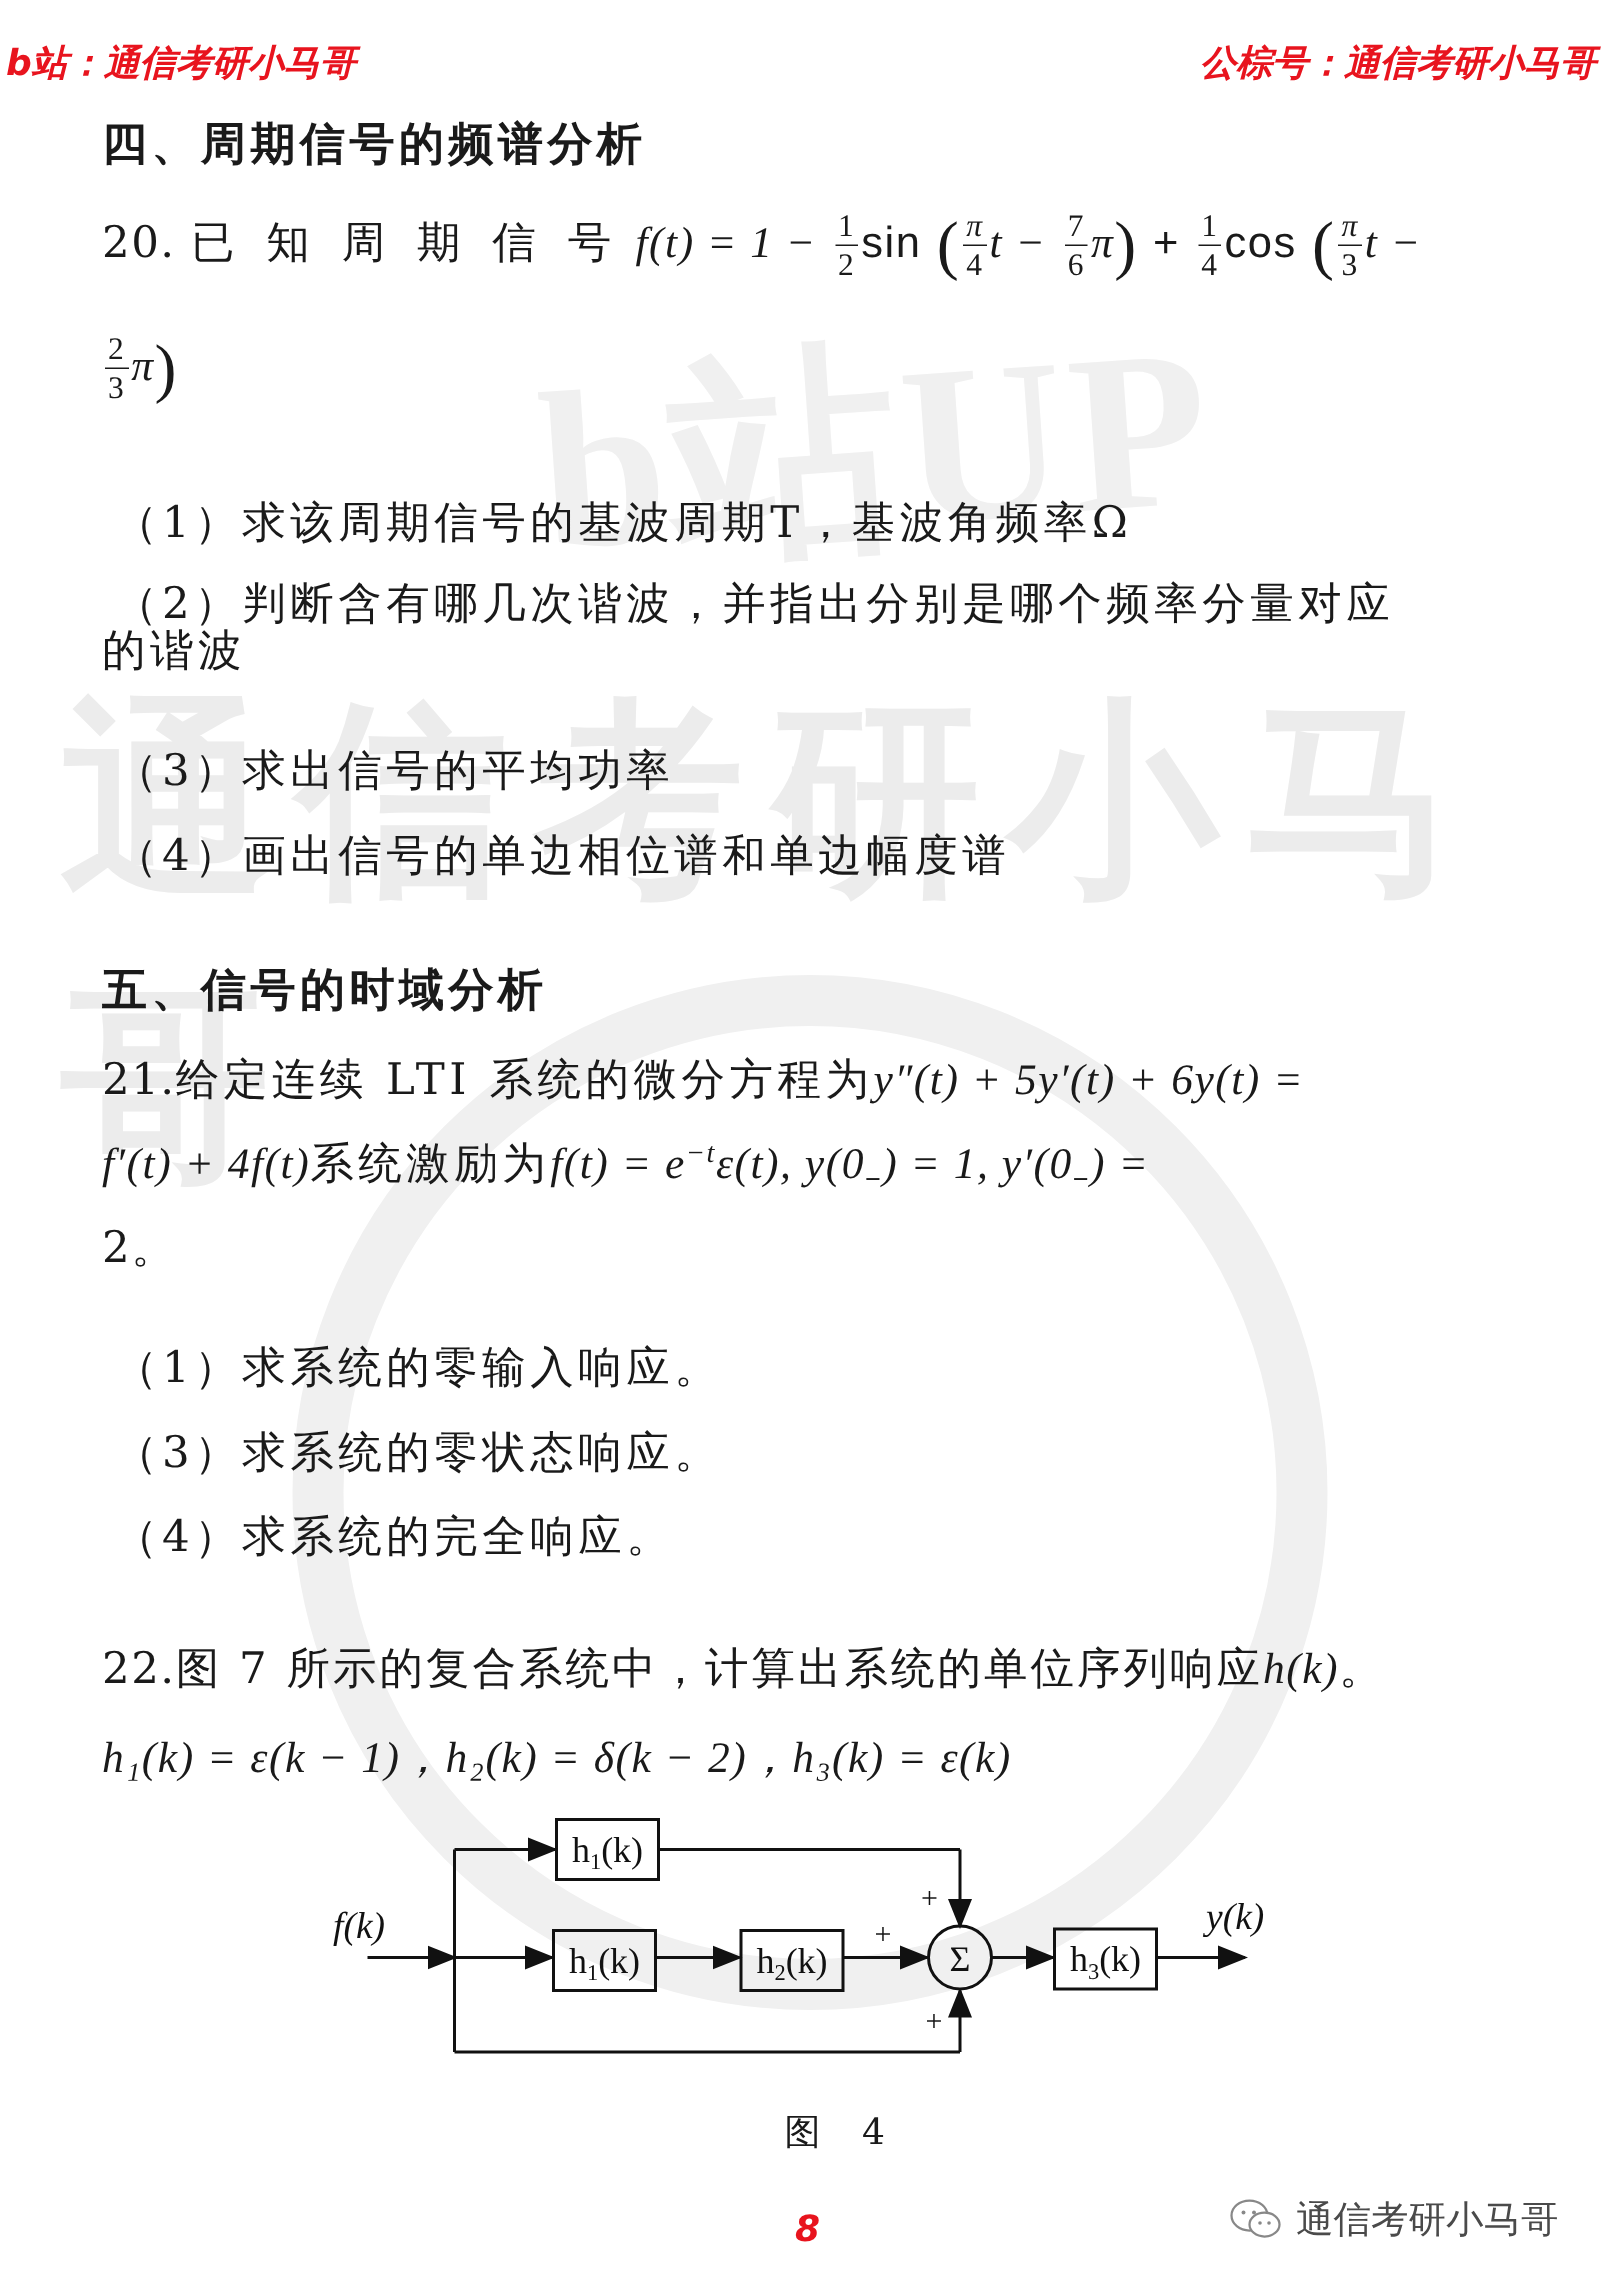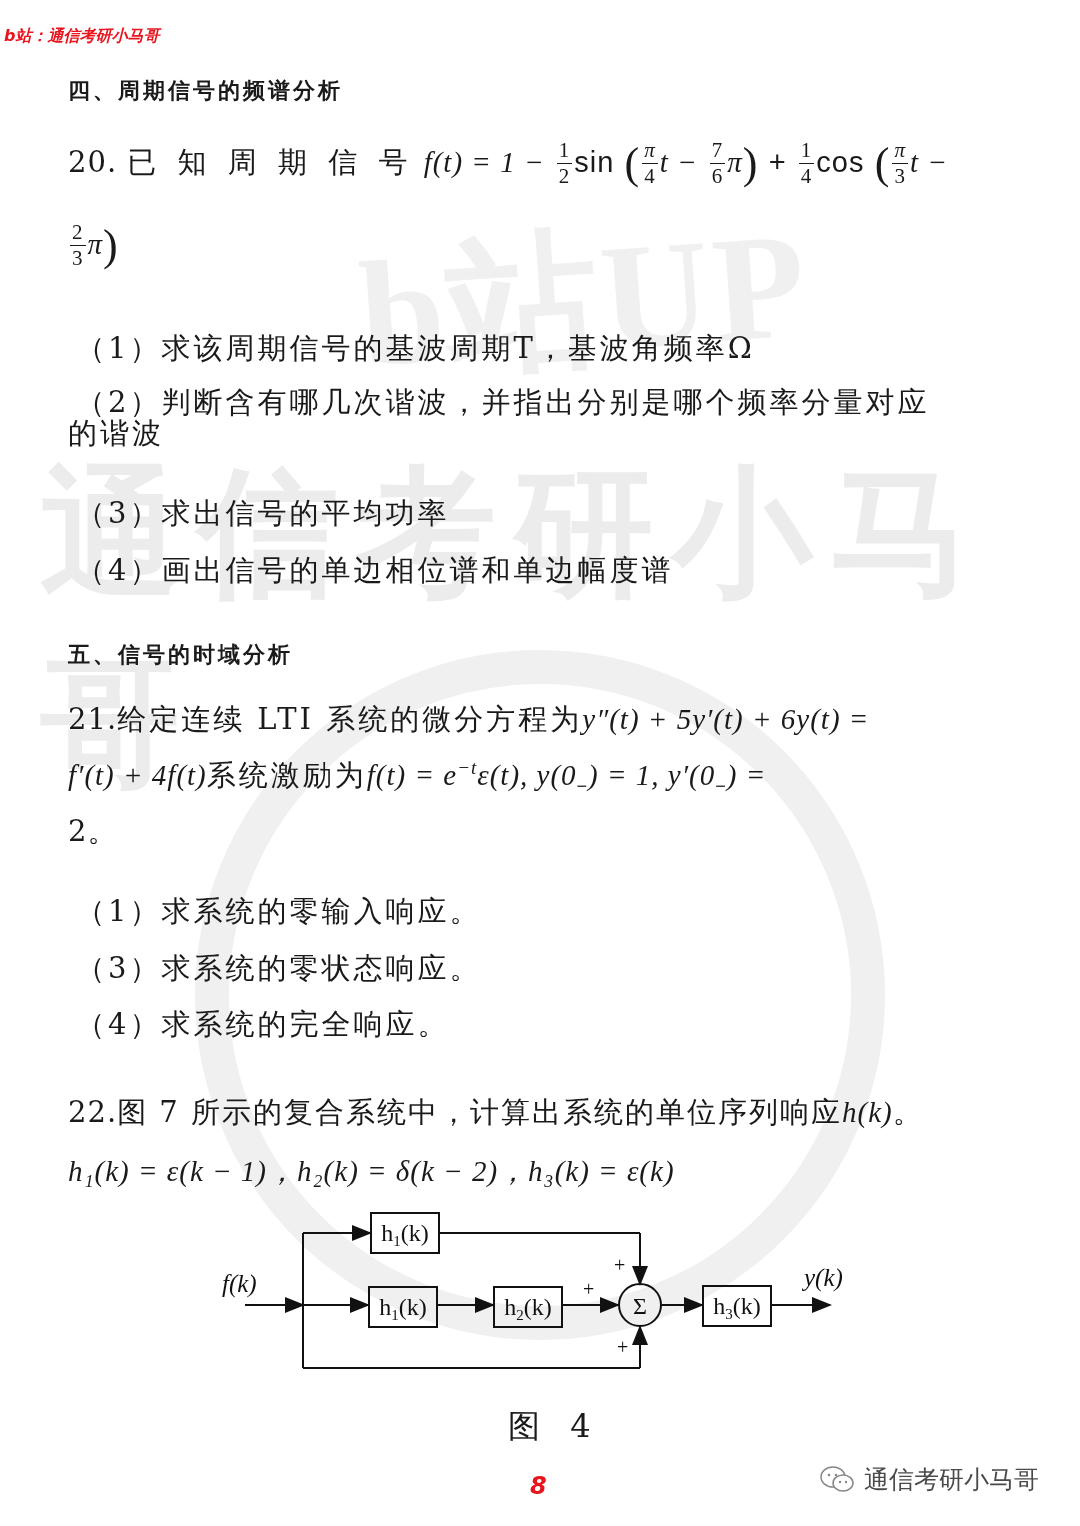--- a/index.html
+++ b/index.html
@@ -4,47 +4,48 @@
 <style>
   html, body { margin:0; padding:0; background:#ffffff; }
   body { width:1080px; height:1526px; position:relative; overflow:hidden;
          font-family:"DejaVu Serif", "Liberation Serif", serif; color:#1a1a1a; }
   .wm { position:absolute; color:#efefef; pointer-events:none; z-index:0; font-weight:bold; }
   .wm-top { left:360px; top:200px; font-size:150px; font-family:"Liberation Serif", serif; color:#f0f0f0; transform:rotate(-4deg); letter-spacing:4px; }
   .wm-mid { left:40px; top:440px; font-size:140px; letter-spacing:18px; color:#ececec; font-family:"DejaVu Serif", serif; }
   .wm-circle { position:absolute; left:195px; top:650px; width:690px; height:690px; border-radius:50%;
                border:34px solid #f0f0f0; box-sizing:border-box; z-index:0; }
   .header { position:absolute; top:26px; left:0; width:1080px; height:36px; color:#e8141e;
-            font-weight:bold; font-size:16px; font-style:italic; z-index:2; font-family:"DejaVu Sans", sans-serif; }
+            font-weight:bold; font-size:24px; font-style:italic; z-index:2; font-family:"DejaVu Sans", sans-serif; }
   .header span { position:absolute; top:0; white-space:nowrap; }
   .content { position:absolute; left:0; top:0; width:1080px; z-index:2; }
-  .h { position:absolute; left:68px; font-size:22px; font-weight:bold; letter-spacing:3px; font-family:"DejaVu Sans", sans-serif; }
+  .h { position:absolute; left:68px; font-size:30px; font-weight:bold; letter-spacing:3px; font-family:"DejaVu Sans", sans-serif; }
   .line { position:absolute; left:68px; font-size:29px; white-space:nowrap; letter-spacing:1px; }
   .sub { left:76px; letter-spacing:3px;margin-top:24px; }
   .m { font-family:Liberation Serif, serif; font-style:italic; }
   .r { font-family:Liberation Sans, sans-serif; font-style:normal; }
   .frac { display:inline-block; vertical-align:middle; text-align:center; font-size:21px; line-height:1; margin:0 2px;
           font-family:"Liberation Serif", serif; }
   .frac .n { display:block; border-bottom:1.5px solid #1a1a1a; padding:0 2px 2px; }
   .frac .d { display:block; padding-top:2px; }
   .big { font-size:44px; vertical-align:middle; font-family:"Liberation Serif", serif; font-weight:200; }
   .diagram { position:absolute; left:200px; top:1200px; z-index:2; }
-  .fig-cap { position:absolute; left:508px; top:1405px; font-size:32px; letter-spacing:10px; }
+  .fig-cap { position:absolute; left:523px; top:1405px; font-size:24px; letter-spacing:10px; }
   .pageno { position:absolute; left:530px; top:1472px; color:#e8141e; font-size:24px; font-weight:bold; font-style:italic; font-family:"DejaVu Sans", sans-serif; }
   .footer-brand { position:absolute; left:820px; top:1463px; font-size:25px; color:#4a4a4a; display:flex; align-items:center; gap:8px; font-family:"DejaVu Sans", sans-serif; }
 </style>
 </head>
 <body>
 
 <div class="wm-circle"></div>
 <div class="wm wm-top">b站UP</div>
 <div class="wm wm-mid">通信考研小马哥</div>
 
 <div class="header">
   <span style="left:4px">b站：通信考研小马哥</span>
+  <span style="left:800px">公棕号：通信考研小马哥</span>
 </div>
 
 <div class="content">
 
   <div class="h" style="top:76px">四、周期信号的频谱分析</div>
 
   <div class="line" style="top:138px">
     <span>20.</span>
     <span style="letter-spacing:6px">已 知 周 期 信 号</span>
     <span class="m">f(t) = 1 −</span>

